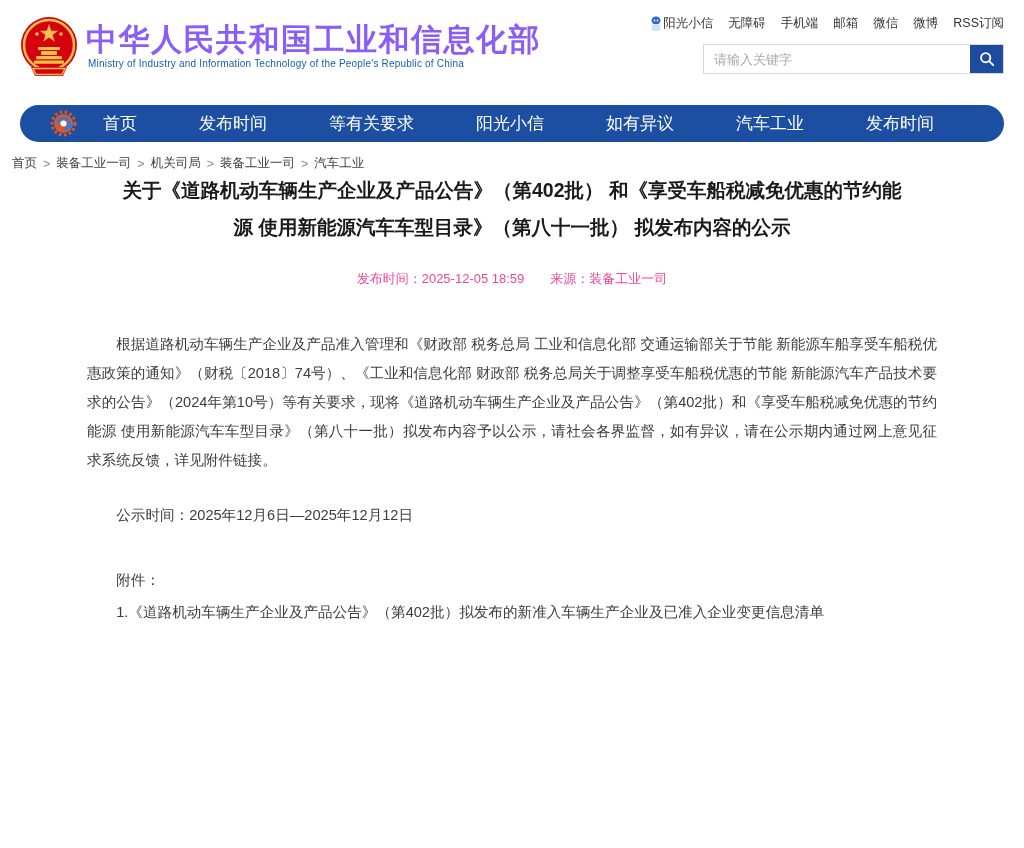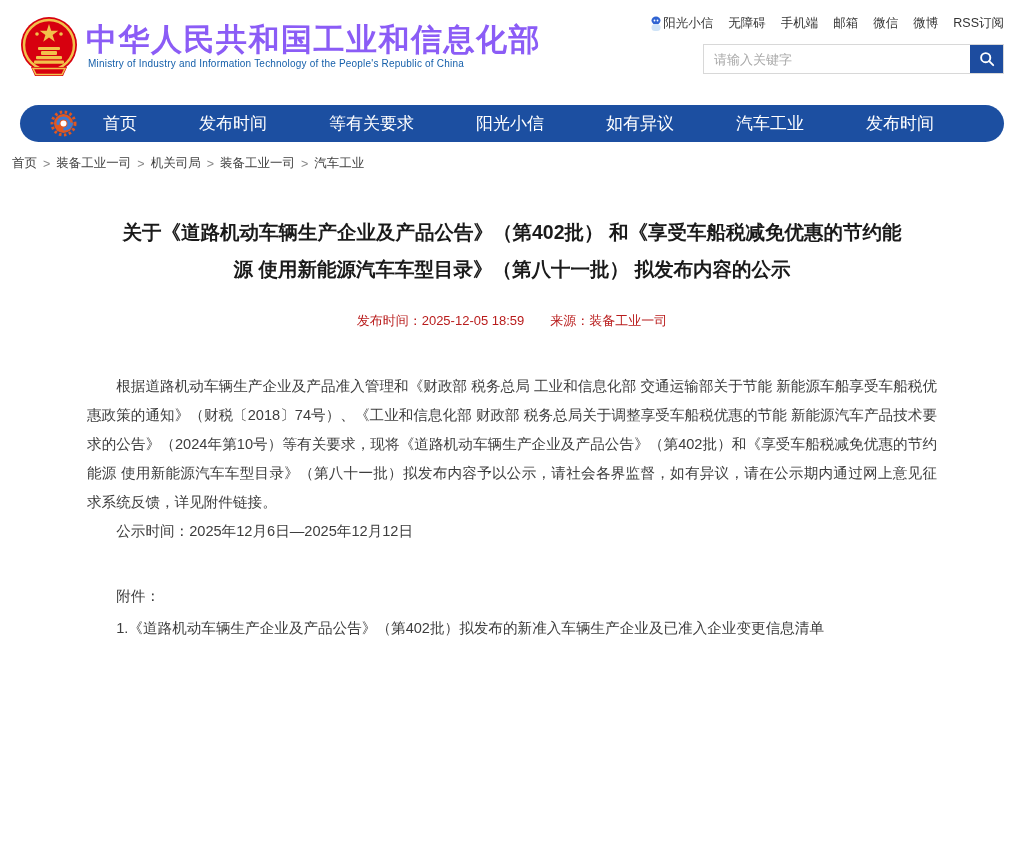--- a/index.html
+++ b/index.html
@@ -59,35 +59,35 @@
   .breadcrumb {
     margin: 13px 0 0 12px; font-size: 12.5px; color: #3f3f3f;
     display: flex; align-items: center; gap: 6px;
   }
   .crumb { cursor: pointer; }
   .crumb-sep { color: #888; }
 
   
   .article { width: 850px; margin: 0 auto; }
   .article-title {
-    margin-top: 42px; padding: 0 30px;
+    padding: 0 30px;
     text-align: center; font-size: 19.5px; font-weight: bold; color: #1a1a1a;
     line-height: 37px;
   }
   .article-meta {
     margin-top: 24px; text-align: center;
-    color: #b91c1c; font-size: 13px;
+    color: #ec4899; font-size: 13px;
   }
   .meta-gap { display: inline-block; width: 26px; }
   .article-body {
     margin-top: 42px;
     font-size: 14.6px; color: #3d3d3d; line-height: 29px; text-align: justify;
   }
   .article-body p { text-indent: 2em; }
-  .notice-period { }
+  .notice-period { margin-top: 26px; }
   .attachments-label { margin-top: 36px; }
   .attachment { text-indent: 2em; line-height: 30px; color: #3d3d3d; cursor: pointer; }
   .attachments { margin-top: 2px; }
 </style>
 </head>
 <body>
 
 <div class="header">
   <svg class="emblem" viewBox="0 0 60 68">
     <circle cx="30" cy="30" r="28" fill="#d7000f"></circle>

